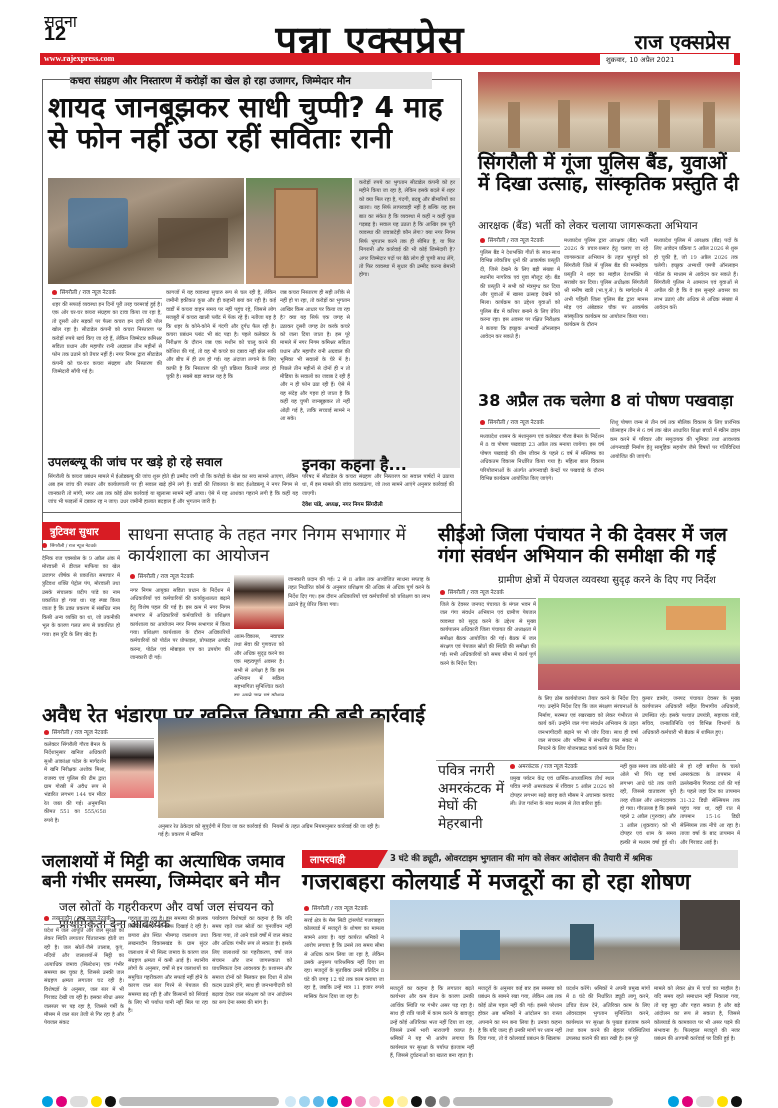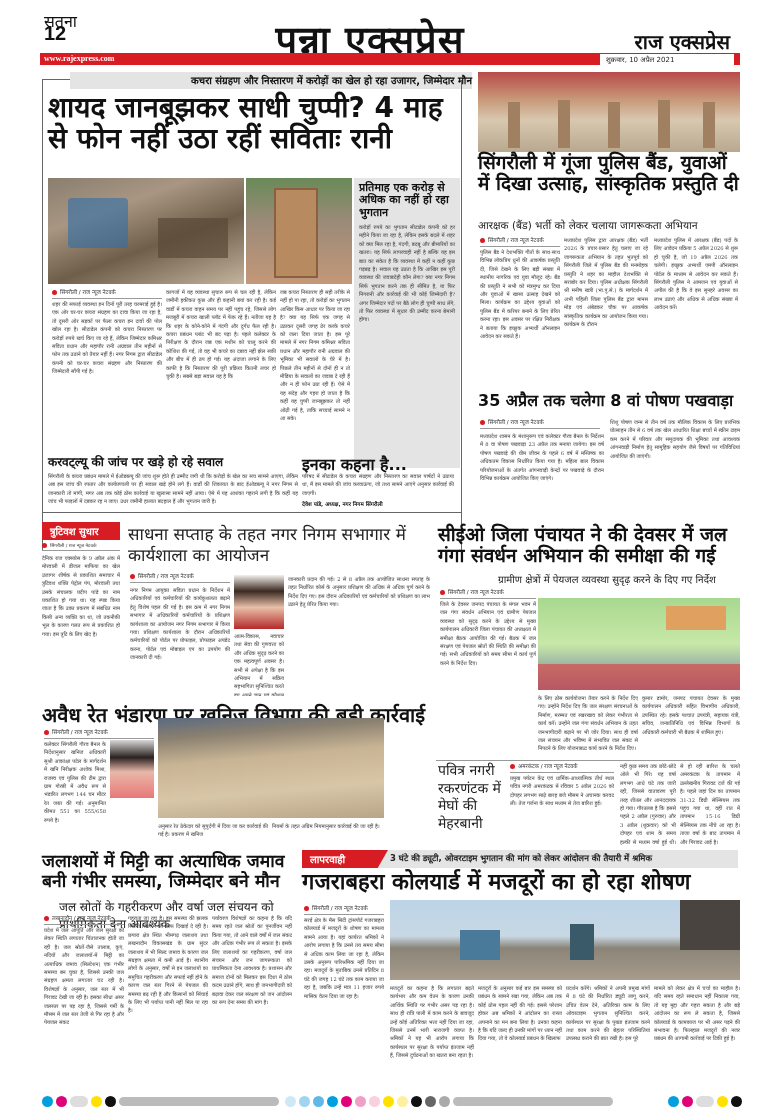--- a/index.html
+++ b/index.html
@@ -22,42 +22,41 @@
 <div class="abs" style="left:44px;top:22px;font-size:20px;font-weight:bold;font-family:'Liberation Sans',sans-serif">12</div>
 <div class="abs" style="left:190px;top:12px;width:360px;text-align:center;font-size:38px;font-weight:bold;letter-spacing:1px">पन्ना एक्सप्रेस</div>
 <div class="abs" style="left:590px;top:28px;width:140px;text-align:right;font-size:20px;font-weight:bold">राज एक्सप्रेस</div>
 <div class="abs" style="left:40px;top:53px;width:700px;height:12px;background:#d81c24"></div>
 <div class="abs" style="left:44px;top:54px;font-size:8px;color:#fff;font-family:'Liberation Serif',serif;font-weight:bold">www.rajexpress.com</div>
 <div class="abs" style="left:600px;top:54px;width:136px;height:12px;background:#fff"></div>
 <div class="abs" style="left:606px;top:55px;font-size:7px;color:#222">शुक्रवार, 10 अप्रैल 2021</div>
 <div class="abs" style="left:734px;top:53px;width:6px;height:12px;background:#d81c24"></div>
 
 <div class="abs" style="left:42px;top:73px;width:420px;height:14px;border-top:1px solid #666;margin-top:6px"></div>
-<div class="abs gray-strip" style="left:70px;top:72px;width:402px;height:17px;font-size:10px;font-weight:bold;text-align:right;line-height:17px">कचरा संग्रहण और निस्तारण में करोड़ों का खेल हो रहा उजागर, जिम्मेदार मौन</div>
+<div class="abs gray-strip" style="left:70px;top:72px;width:362px;height:17px;font-size:10px;font-weight:bold;text-align:left;line-height:17px">कचरा संग्रहण और निस्तारण में करोड़ों का खेल हो रहा उजागर, जिम्मेदार मौन</div>
 <div class="abs" style="left:42px;top:80px;width:420px;height:470px;border-left:1px solid #666;border-right:1px solid #666"></div>
 <div class="abs hl" style="left:48px;top:92px;width:410px;font-size:28px">शायद जानबूझकर साधी चुप्पी? 4 माह से फोन नहीं उठा रहीं सविताः रानी</div>
 <div class="abs photo" style="left:48px;top:178px;width:196px;height:106px;background:linear-gradient(160deg,#8a7e70 0%,#a89682 30%,#6e5e4a 60%,#c4b49e 100%)">
   <div style="position:absolute;left:20px;top:20px;width:60px;height:50px;background:#2e6ea8;opacity:.6;border-radius:4px"></div>
   <div style="position:absolute;left:110px;top:40px;width:70px;height:40px;background:#5a4838;opacity:.7"></div>
 </div>
 <div class="abs photo" style="left:246px;top:178px;width:106px;height:106px;background:linear-gradient(180deg,#6a8a58 0%,#9a8a78 40%,#c49878 100%)">
   <div style="position:absolute;left:28px;top:10px;width:44px;height:90px;background:#b88a60;border:2px solid #8a6040"></div>
 </div>
 <div class="abs" style="left:354px;top:178px;width:106px;height:290px;background:#e4e4e4">
-  <div class="hl" style="padding:4px 5px;font-size:11px">प्रतिमाह एक करोड़ से अधिक का नहीं हो रहा भुगतान</div>
   <div class="txt" style="padding:0 5px">करोड़ों रुपये का भुगतान सीटाडेल कंपनी को हर महीने किया जा रहा है, लेकिन इसके बदले में शहर को क्या मिल रहा है, गंदगी, बदबू और बीमारियों का खतरा। यह सिर्फ लापरवाही नहीं है बल्कि यह इस बात का संकेत है कि व्यवस्था में कहीं न कहीं कुछ गड़बड़ है। सवाल यह उठता है कि आखिर इस पूरी व्यवस्था की जवाबदेही कौन लेगा? क्या नगर निगम सिर्फ भुगतान करने तक ही सीमित है, या फिर निगरानी और कार्रवाई की भी कोई जिम्मेदारी है? अगर जिम्मेदार पदों पर बैठे लोग ही चुप्पी साध लेंगे, तो फिर व्यवस्था में सुधार की उम्मीद करना बेमानी होगा।</div>
 </div>
 <div class="abs byline" style="left:52px;top:288px;width:110px">
     <span class="dot"></span>
     <span>सिंगरौली / राज न्यूज नेटवर्क</span>
   </div>
 <div class="abs txt" style="left:52px;top:300px;width:110px;height:138px">शहर की सफाई व्यवस्था इन दिनों पूरी तरह चरमराई हुई है। एक ओर घर-घर कचरा संग्रहण का दावा किया जा रहा है, तो दूसरी ओर सड़कों पर फैला कचरा इन दावों की पोल खोल रहा है। सीटाडेल कंपनी को कचरा निस्तारण पर करोड़ों रुपये खर्च किए जा रहे हैं, लेकिन जिम्मेदार कमिश्नर सविता प्रधान और महापौर रानी अग्रवाल तीन महीनों से फोन तक उठाने को तैयार नहीं हैं। नगर निगम द्वारा सीटाडेल कंपनी को घर-घर कचरा संग्रहण और निस्तारण की जिम्मेदारी सौंपी गई है।</div>
 <div class="abs txt" style="left:166px;top:288px;width:110px;height:150px">कागजों में यह व्यवस्था सुचारु रूप से चल रही है, लेकिन जमीनी हकीकत कुछ और ही कहानी बयां कर रही है। कई वार्डों में कचरा वाहन समय पर नहीं पहुंच रहे, जिससे लोग मजबूरी में कचरा खाली प्लॉट में फेंक रहे हैं। नतीजा यह है कि शहर के कोने-कोने में गंदगी और दुर्गंध फैल रही है। कचरा प्रबंधन प्लांट भी बंद पड़ा है। पहले कलेक्टर के निरीक्षण के दौरान जब एक मशीन को चालू करने की कोशिश की गई, तो वह भी कचरे का दबाव नहीं झेल सकी और बीच में ही ठप हो गई। यह अंदाजा लगाने के लिए काफी है कि निस्तारण की पूरी प्रक्रिया कितनी लचर हो चुकी है। सबसे बड़ा सवाल यह है कि</div>
 <div class="abs txt" style="left:280px;top:288px;width:70px;height:150px">जब कचरा निस्तारण ही सही तरीके से नहीं हो पा रहा, तो करोड़ों का भुगतान आखिर किस आधार पर किया जा रहा है? क्या यह सिर्फ एक जगह से उठाकर दूसरी जगह ढेर करके कचरे को जला दिया जाता है। इस पूरे मामले में नगर निगम कमिश्नर सविता प्रधान और महापौर रानी अग्रवाल की भूमिका भी सवालों के घेरे में है। पिछले तीन महीनों से दोनों ही न तो मीडिया के सवालों का जवाब दे रही हैं और न ही फोन उठा रही हैं। ऐसे में यह संदेह और गहरा हो जाता है कि कहीं यह चुप्पी जानबूझकर तो नहीं ओढ़ी गई है, ताकि सच्चाई सामने न आ सके।</div>
-<div class="abs hl" style="left:48px;top:456px;width:280px;font-size:12px">करवट्ल्यू की जांच पर खड़े हो रहे सवाल</div>
+<div class="abs hl" style="left:48px;top:456px;width:280px;font-size:12px">उपलब्ल्यू की जांच पर खड़े हो रहे सवाल</div>
 <div class="abs txt" style="left:48px;top:472px;width:250px;height:42px">सिंगरौली के कचरा प्रबंधन मामले में ईओडब्ल्यू की जांच शुरू होते ही उम्मीद जगी थी कि करोड़ों के खेल का सच सामने आएगा, लेकिन अब इस जांच की रफ्तार और कार्यप्रणाली पर ही सवाल खड़े होने लगे हैं। वार्डों की शिकायत के बाद ईओडब्ल्यू ने नगर निगम से जानकारी तो मांगी, मगर अब तक कोई ठोस कार्रवाई या खुलासा सामने नहीं आया। ऐसे में यह आशंका गहराने लगी है कि कहीं यह जांच भी फाइलों में दबकर रह न जाए। उधर जमीनी हालात बदहाल हैं और भुगतान जारी है।</div>
 <div class="abs hl" style="left:302px;top:456px;width:150px;font-size:16px">इनका कहना है...</div>
 <div class="abs txt" style="left:302px;top:472px;width:152px;height:26px">परिषद में सीटाडेल के कचरा संग्रहण और निस्तारण का सवाल पार्षदों ने उठाया था, मैं इस मामले की जांच करवाऊंगा, जो तथ्य सामने आएंगे अनुसार कार्रवाई की जाएगी।</div>
 <div class="abs" style="left:302px;top:500px;font-size:5.5px;font-weight:bold">देवेश पांडे, अध्यक्ष, नगर निगम सिंगरौली</div>
 <div class="abs" style="left:42px;top:512px;width:420px;border-bottom:1px solid #666"></div>
 
 <div class="abs photo" style="left:478px;top:72px;width:262px;height:80px;background:linear-gradient(180deg,#b84a4a 0%,#c89a7a 35%,#d8c8b0 60%,#b8a890 100%)">
   <div style="position:absolute;left:30px;top:30px;width:12px;height:46px;background:#a08060"></div>
   <div style="position:absolute;left:80px;top:28px;width:12px;height:48px;background:#a08060"></div>
   <div style="position:absolute;left:130px;top:30px;width:12px;height:46px;background:#a08060"></div>
@@ -67,21 +66,21 @@
 <div class="abs hl" style="left:478px;top:152px;width:262px;font-size:19px">सिंगरौली में गूंजा पुलिस बैंड, युवाओं में दिखा उत्साह, सांस्कृतिक प्रस्तुति दी</div>
 <div class="abs" style="left:478px;top:218px;width:262px;font-size:10.5px;color:#222">आरक्षक (बैंड) भर्ती को लेकर चलाया जागरूकता अभियान</div>
 <div class="abs byline" style="left:480px;top:236px;width:80px">
     <span class="dot"></span>
     <span>सिंगरौली / राज न्यूज नेटवर्क</span>
   </div>
 <div class="abs txt" style="left:564px;top:236px;width:84px;height:140px">मध्यप्रदेश पुलिस द्वारा आरक्षक (बैंड) भर्ती 2026 के प्रचार-प्रसार हेतु चलाए जा रहे जागरूकता अभियान के तहत भुतपूर्व को सिंगरौली जिले में पुलिस बैंड की मनमोहक प्रस्तुति ने शहर का माहौल देशभक्ति से सराबोर कर दिया। पुलिस अधीक्षक सिंगरौली श्री मनीष खत्री (भा.पु.से.) के मार्गदर्शन में अभी पहिली जिला पुलिस बैंड द्वारा मानस मोड़ एवं अंबेडकर चौक पर आकर्षक सांस्कृतिक कार्यक्रम का आयोजन किया गया। कार्यक्रम के दौरान</div>
 <div class="abs txt" style="left:654px;top:236px;width:84px;height:140px">मध्यप्रदेश पुलिस में आरक्षक (बैंड) पदों के लिए आवेदन प्रक्रिया 5 अप्रैल 2026 से शुरू हो चुकी है, जो 19 अप्रैल 2026 तक चलेगी। इच्छुक अभ्यर्थी एमपी ऑनलाइन पोर्टल के माध्यम से आवेदन कर सकते हैं। सिंगरौली पुलिस ने आमजन एवं युवाओं से अपील की है कि वे इस सुनहरे अवसर का लाभ उठाएं और अधिक से अधिक संख्या में आवेदन करें।</div>
 <div class="abs txt" style="left:480px;top:248px;width:80px;height:128px">पुलिस बैंड ने देशभक्ति गीतों के साथ-साथ विभिन्न लोकप्रिय धुनों की आकर्षक प्रस्तुति दी, जिसे देखने के लिए बड़ी संख्या में स्थानीय नागरिक एवं युवा मौजूद रहे। बैंड की प्रस्तुति ने सभी को मंत्रमुग्ध कर दिया और युवाओं में खासा उत्साह देखने को मिला। कार्यक्रम का उद्देश्य युवाओं को पुलिस बैंड में करियर बनाने के लिए प्रेरित करना रहा। इस अवसर पर रक्षित निरीक्षक ने बताया कि इच्छुक अभ्यर्थी ऑनलाइन आवेदन कर सकते हैं।</div>
 
-<div class="abs hl" style="left:478px;top:392px;width:262px;font-size:16px">35 अप्रैल तक चलेगा 8 वां पोषण पखवाड़ा</div>
+<div class="abs hl" style="left:478px;top:392px;width:262px;font-size:16px">38 अप्रैल तक चलेगा 8 वां पोषण पखवाड़ा</div>
 <div class="abs byline" style="left:480px;top:418px;width:120px">
     <span class="dot"></span>
     <span>सिंगरौली / राज न्यूज नेटवर्क</span>
   </div>
 <div class="abs txt" style="left:480px;top:432px;width:124px;height:80px">मध्यप्रदेश शासन के मंशानुरूप एवं कलेक्टर गौरव बैनल के निर्देशन में 8 वा पोषण पखवाड़ा 23 अप्रैल तक मनाया जायेगा। इस वर्ष पोषण पखवाड़े की थीम जीवन के पहले 6 वर्ष में मस्तिष्क का अधिकतम विकास निर्धारित किया गया है। महिला बाल विकास परियोजनाओं के अंतर्गत आंगनवाड़ी केन्द्रों पर पखवाड़े के दौरान विभिन्न कार्यक्रम आयोजित किए जाएंगे।</div>
 <div class="abs txt" style="left:610px;top:418px;width:130px;height:94px">शिशु पोषण जन्म से तीन वर्ष तक मौलिक विकास के लिए प्रारंभिक प्रोत्साहन तीन से 6 वर्ष तक खेल आधारित शिक्षा बच्चों में स्क्रीन टाइम कम करने में परिवार और समुदायक की भूमिका तथा आवश्यक आंगनवाड़ी निर्माण हेतु सामूहिक सहयोग जैसे विषयों पर गतिविधियां आयोजित की जाएंगी।</div>
 
 <div class="abs kicker" style="left:42px;top:522px;width:78px;font-size:10px">त्रुटिवश सुधार</div>
 <div class="abs byline" style="left:42px;top:542px;width:78px;font-size:4.6px">
     <span class="dot"></span>
@@ -118,21 +117,21 @@
   </div>
 <div class="abs txt" style="left:440px;top:600px;width:96px;height:150px">जिले के देवसर जनपद पंचायत के मंगल भवन में जल गंगा संवर्धन अभियान एवं ग्रामीण पेयजल व्यवस्था को सुदृढ़ करने के उद्देश्य से मुख्य कार्यपालन अधिकारी जिला पंचायत की अध्यक्षता में समीक्षा बैठक आयोजित की गई। बैठक में जल संरक्षण एवं पेयजल स्रोतों की स्थिति की समीक्षा की गई। सभी अधिकारियों को समय सीमा में कार्य पूर्ण करने के निर्देश दिए।</div>
 <div class="abs photo" style="left:538px;top:598px;width:202px;height:92px;background:linear-gradient(180deg,#a8d890 0%,#c8e8a8 50%,#6878a0 100%)">
   <div style="position:absolute;left:128px;top:8px;width:60px;height:24px;background:#e0a060"></div>
   <div style="position:absolute;left:0;bottom:0;width:100%;height:26px;background:#d84a4a;opacity:.7"></div>
 </div>
 <div class="abs txt" style="left:538px;top:694px;width:100px;height:56px">के लिए ठोस कार्ययोजना तैयार करने के निर्देश दिए गए। उन्होंने निर्देश दिए कि जल संरक्षण संरचनाओं के निर्माण, मरम्मत एवं रखरखाव को लेकर गंभीरता से कार्य करें। उन्होंने जल गंगा संवर्धन अभियान के तहत जनभागीदारी बढ़ाने पर भी जोर दिया। साथ ही वर्षा जल संचयन और भविष्य में संभावित जल संकट से निपटने के लिए योजनाबद्ध कार्य करने के निर्देश दिए।</div>
 <div class="abs txt" style="left:642px;top:694px;width:98px;height:56px">कुमार डामोर, जनपद पंचायत देवसर के मुख्य कार्यपालन अधिकारी सहित विभागीय अधिकारी, उपस्थित रहे। इसके पश्चात उपयंत्री, सहायक यंत्री, सचिव, जनप्रतिनिधि एवं विभिन्न विभागों के अधिकारी-कर्मचारी भी बैठक में शामिल हुए।</div>
 
 <div class="abs" style="left:436px;top:760px;width:300px;height:88px;border-top:1px solid #999"></div>
-<div class="abs" style="left:438px;top:762px;width:68px;font-size:14px;line-height:1.25;color:#222">पवित्र नगरी रकरणंटक में मेघों की मेहरबानी</div>
+<div class="abs" style="left:438px;top:762px;width:68px;font-size:14px;line-height:1.25;color:#222">पवित्र नगरी अमरकंटक में मेघों की मेहरबानी</div>
 <div class="abs byline" style="left:510px;top:762px;width:104px">
     <span class="dot"></span>
     <span>अमरकंटक / राज न्यूज नेटवर्क</span>
   </div>
 <div class="abs txt" style="left:510px;top:774px;width:104px;height:72px">प्रमुख पर्यटन केंद्र एवं धार्मिक-आध्यात्मिक तीर्थ स्थल पवित्र नगरी अमरकंटक में रविवार 5 अप्रैल 2026 को दोपहर लगभग साढ़े बारह बजे मौसम ने अचानक करवट ली। तेज गर्जना के साथ मध्यम से तेज बारिश हुई।</div>
 <div class="abs txt" style="left:618px;top:762px;width:0;height:0"></div>
 <div class="abs txt" style="left:548px;top:800px;width:0"></div>
 <div class="abs txt" style="left:620px;top:762px;width:56px;height:84px">नहीं कुछ समय तक छोटे-छोटे ओले भी गिरे। यह वर्षा लगभग आधे घंटे तक जारी रही, जिससे वातावरण पूरी तरह शीतल और आनंददायक हो गया। गौरतलब है कि इससे पहले 2 अप्रैल (गुरुवार) और 3 अप्रैल (शुक्रवार) को भी दोपहर एवं शाम के समय हल्की से मध्यम वर्षा हुई थी। लगातार तीन दिनों</div>
 <div class="abs txt" style="left:680px;top:762px;width:60px;height:84px">से हो रही बारिश के चलते अमरकंटक के तापमान में उल्लेखनीय गिरावट दर्ज की गई है। पहले जहां दिन का तापमान 31-32 डिग्री सेल्सियस तक पहुंच गया था, वहीं रात में तापमान 15-16 डिग्री सेल्सियस तक नीचे आ रहा है। ताजा वर्षा के बाद तापमान में और गिरावट आई है।</div>
 

